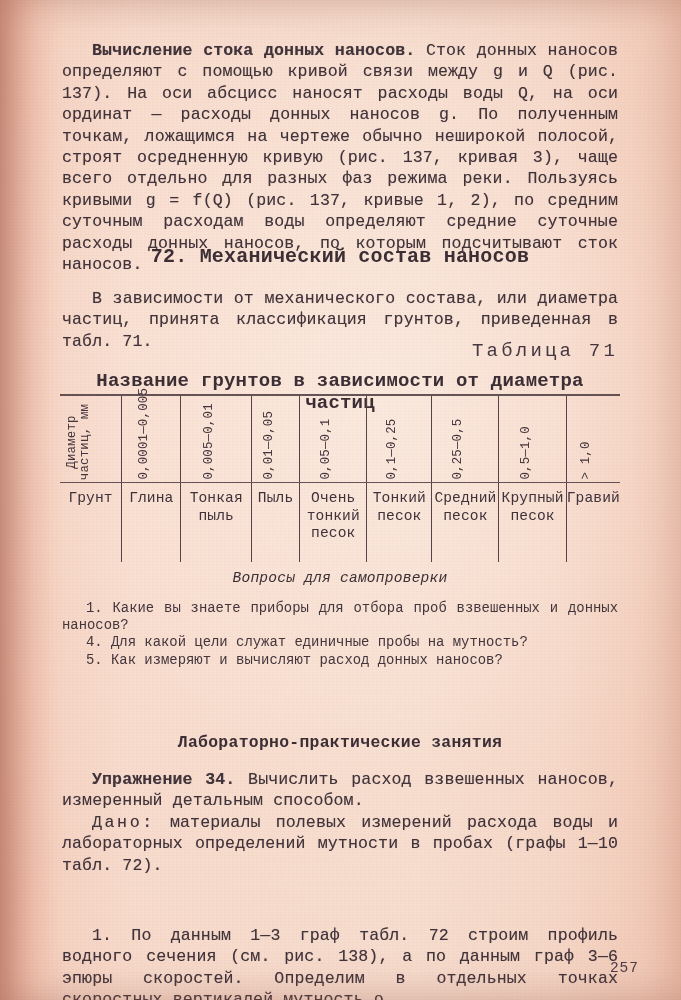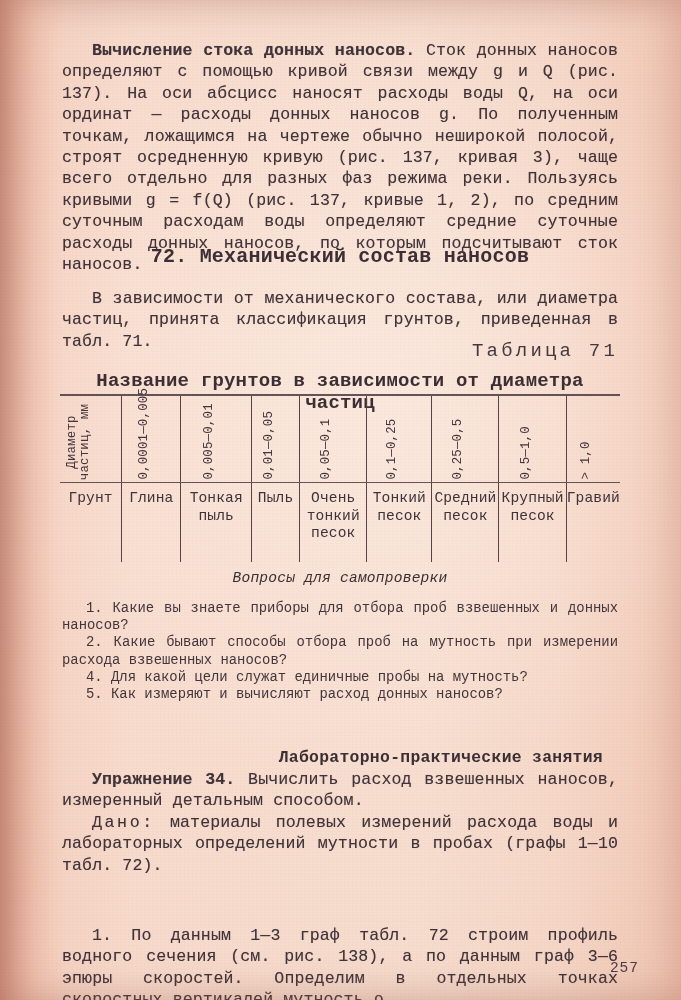--- a/index.html
+++ b/index.html
@@ -68,24 +68,24 @@
 
   h2.section {
     margin: 0;
     font-size: 20px;
     font-weight: bold;
     text-align: center;
     letter-spacing: .2px;
     color: #3c2e35;
   }
   h3.subhead {
-    margin: 15px;
+    margin: 0;
     font-size: 16.4px;
     font-weight: bold;
-    text-align: right;
+    text-align: center;
     letter-spacing: .3px;
     color: #3c2e35;
   }
   .table-no {
     font-size: 19px;
     text-align: right;
     letter-spacing: 3.2px;
     color: #463840;
   }
   .table-title {
@@ -310,21 +310,20 @@
       </table>
     </div>
 
     <div class="col" style="top:570px;">
       <div class="selfcheck">Вопросы для самопроверки</div>
     </div>
 
     <div class="col" style="top:600px;">
       <ol class="questions">
         <li>1. Какие вы знаете приборы для отбора проб взвешенных и донных наносов?</li>
-        <li>2. Какие бывают способы отбора проб на мутность при измерении расхода взвешенных наносов?</li>
         <li>4. Для какой цели служат единичные пробы на мутность?</li>
         <li>5. Как измеряют и вычисляют расход донных наносов?</li>
       </ol>
     </div>
 
     <div class="col" style="top:733px;">
       <h3 class="subhead">Лабораторно-практические занятия</h3>
     </div>
 
     <div class="col" style="top:769px;">

